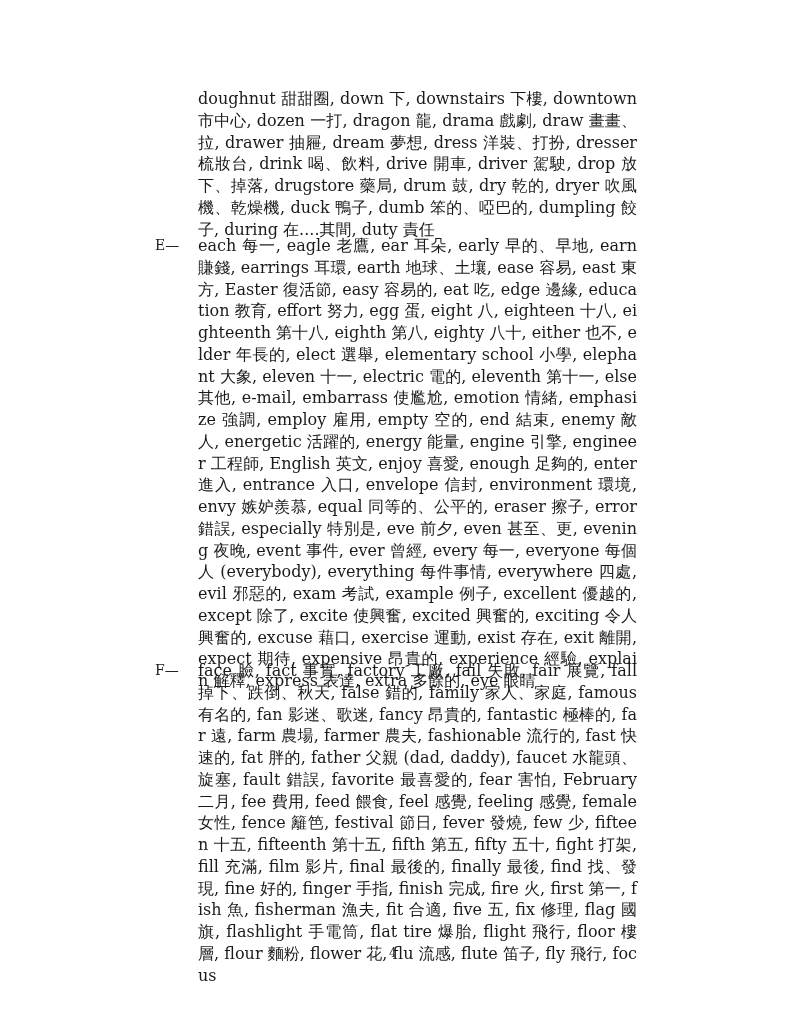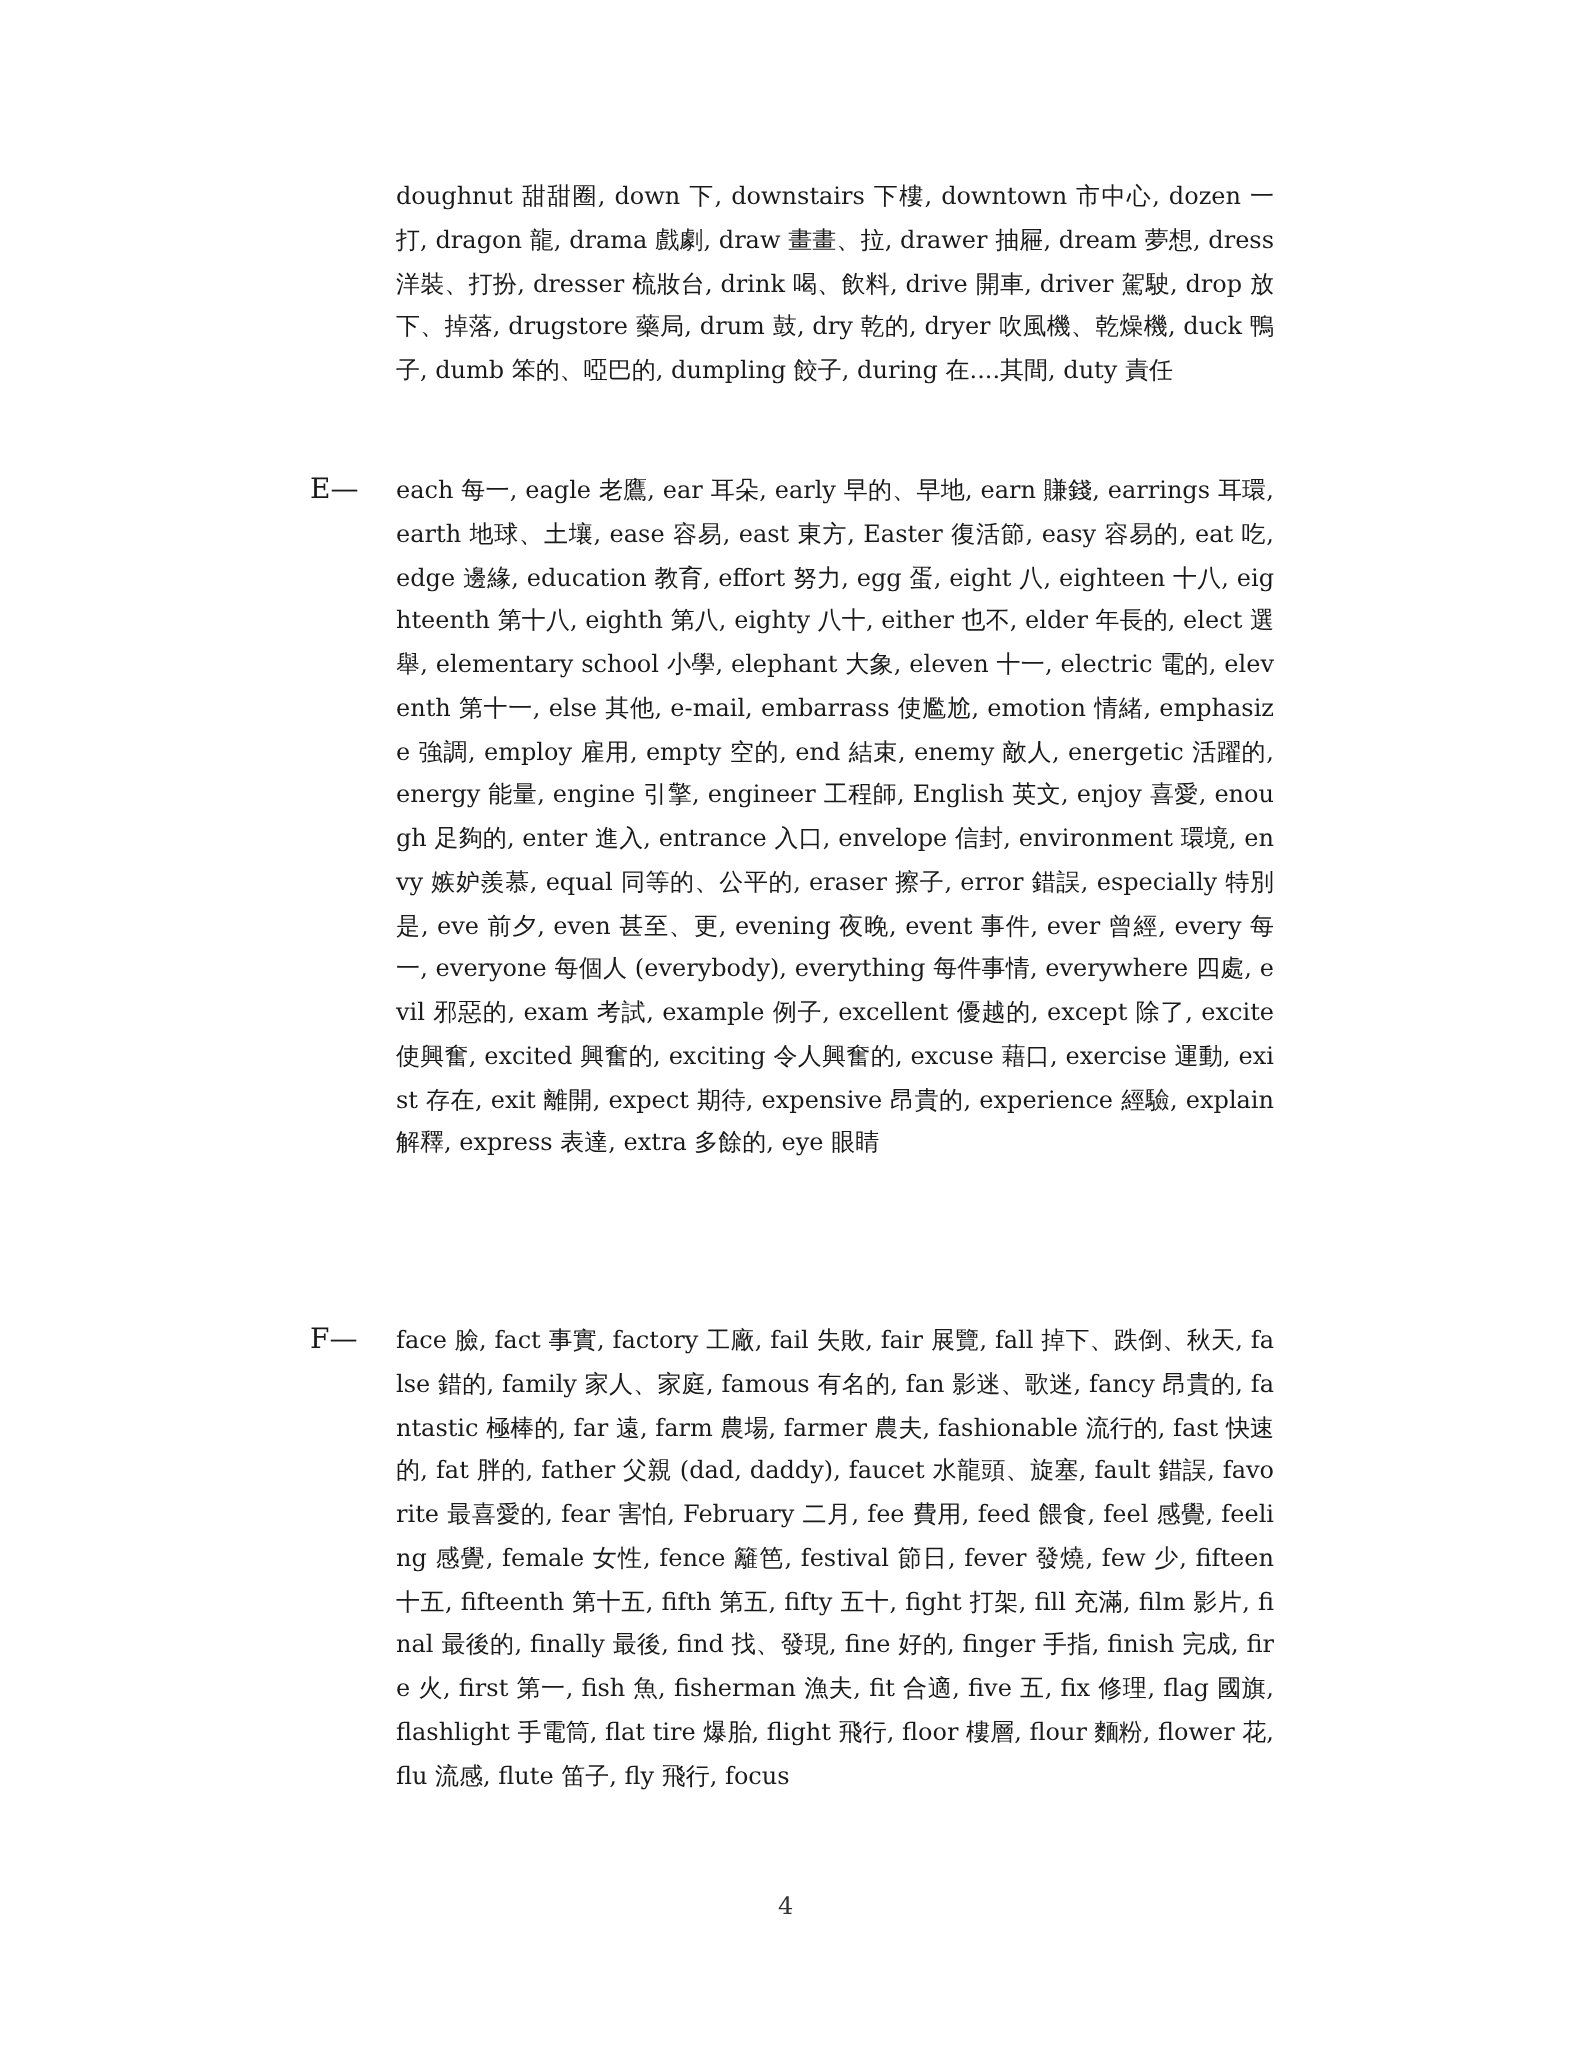--- a/index.html
+++ b/index.html
@@ -1,21 +1,21 @@
 <!DOCTYPE html>
 <html><head>
 <meta charset="utf-8">
 <style>
   html, body { margin: 0; padding: 0; background: #ffffff; }
   body { width: 793px; height: 1024px; position: relative; overflow: hidden;
          font-family: "DejaVu Serif", "Liberation Serif", serif; color: #1a1a1a; }
   .page { position: absolute; left: 0; top: 0; width: 793px; height: 1024px; }
   .section { position: absolute; left: 155px; width: 482px; }
   .section .label { position: absolute; left: 0; top: 0; font-size: 14px; line-height: 21.7px; width: 42px; }
-  .section .body { margin-left: 43px; width: 439px; font-size: 12px; line-height: 21.75px;
+  .section .body { margin-left: 43px; width: 439px; font-size: 16px; line-height: 21.75px;
                    text-align: justify; text-justify: inter-character; word-break: break-all; letter-spacing: 0; }
   #sec-d { top: 88px; }
   #sec-e { top: 235px; }
   #sec-f { top: 660px; }
   .page-number { position: absolute; left: 389px; top: 946px; font-size: 12px; color: #333; }
 </style>
 </head>
 <body>
 
 <div class="page">

